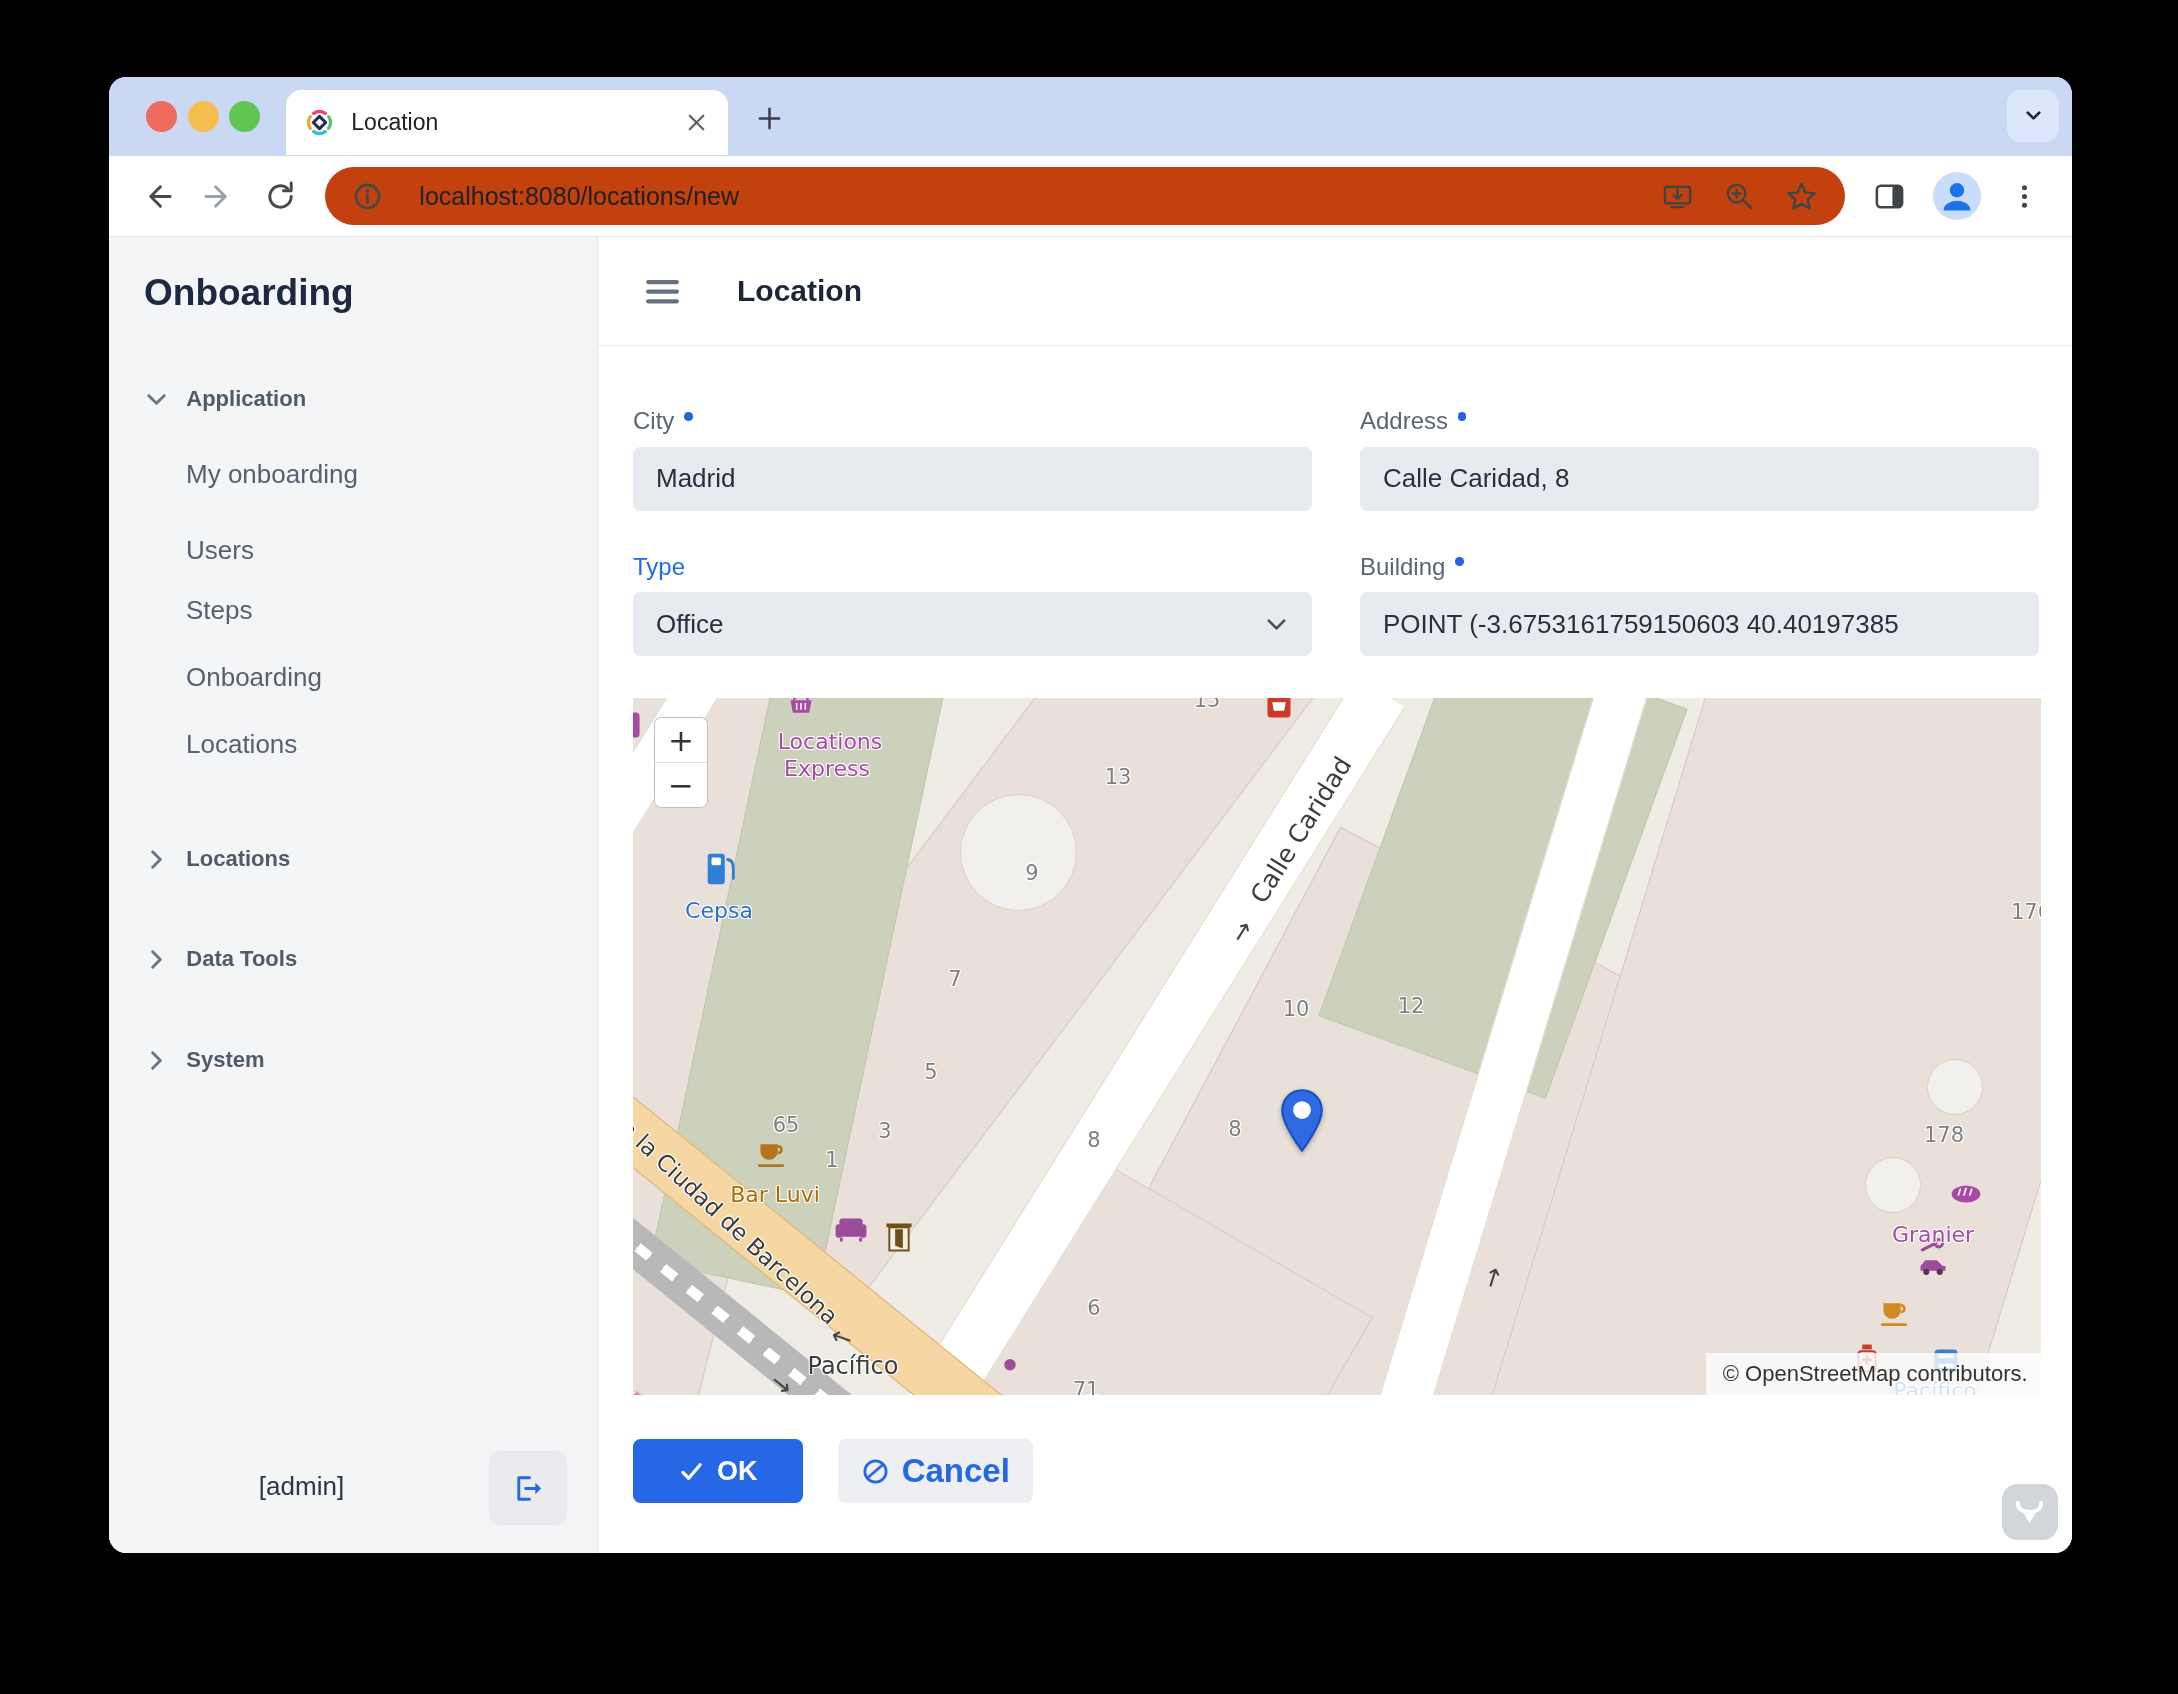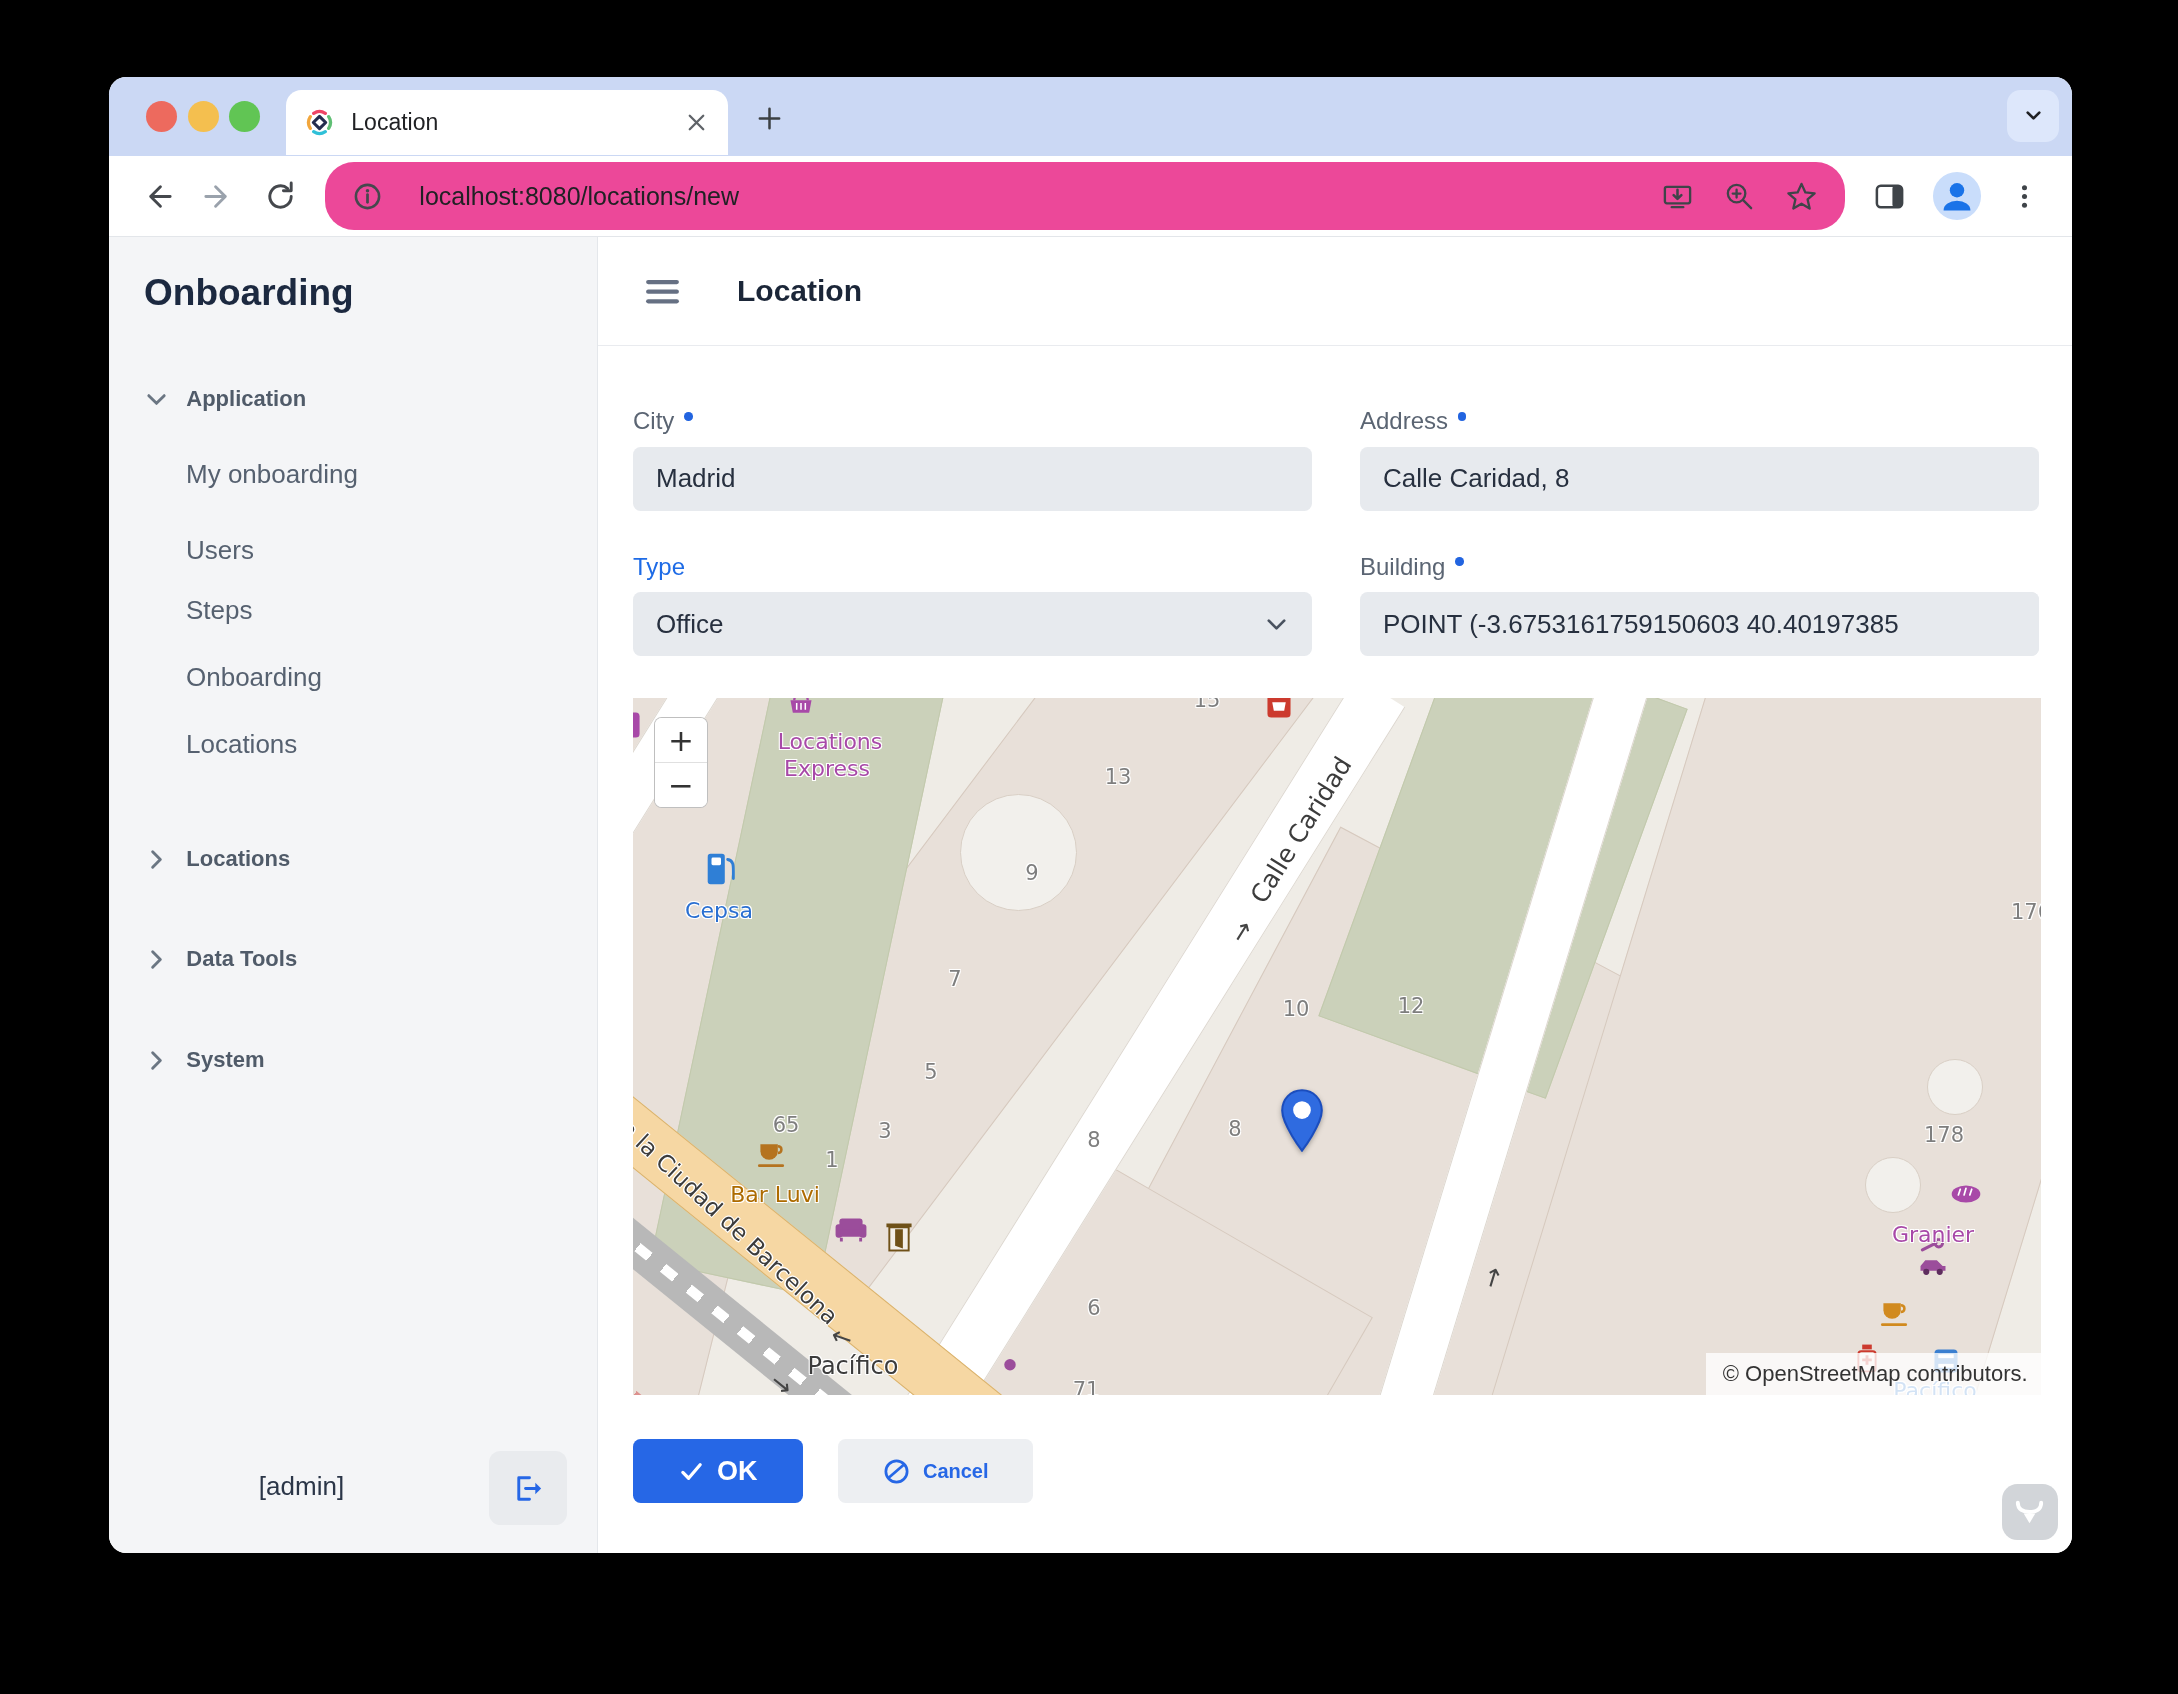--- a/index.html
+++ b/index.html
@@ -9,21 +9,21 @@
   .tabstrip{position:relative;height:79px;background:#cbd8f4;}
   .light{position:absolute;top:24px;width:31px;height:31px;border-radius:50%;}
   .tab{position:absolute;left:177px;top:13.4px;width:442px;height:65px;background:#fff;border-radius:15.4px 15.4px 0 0;display:flex;align-items:center;padding:0 19px;box-sizing:border-box;}
   .tab-title{font-size:23px;color:#202124;margin-left:17.3px;flex:1;}
   .icon-btn{display:flex;align-items:center;justify-content:center;}
   .newtab{position:absolute;left:634px;top:15.4px;width:52px;height:52px;}
   .chevbtn{position:absolute;left:1898px;top:12.5px;width:52px;height:52px;background:#dde7fb;border-radius:13.4px;}
   
   .toolbar{height:81px;background:#fff;display:flex;align-items:center;padding:0 21px;box-sizing:border-box;border-bottom:1.9px solid #e3e6ea;gap:7.7px;}
   .navicon{width:54px;height:54px;display:flex;align-items:center;justify-content:center;border-radius:50%;}
-  .urlpill{flex:1;height:68px;background:#ec4899;border-radius:29px;display:flex;align-items:center;margin:0 9.6px;padding:15px 27px;box-sizing:border-box;gap:29px;}
+  .urlpill{flex:1;height:58px;background:#c2410c;border-radius:29px;display:flex;align-items:center;margin:0 9.6px;padding:15px 27px;box-sizing:border-box;gap:29px;}
   .url{font-size:25px;color:#202124;flex:1;margin-left:7.7px;white-space:nowrap;overflow:hidden;}
   .tb-right{display:flex;align-items:center;gap:13.4px;}
   
   .appbody{display:flex;height:1316px;}
   .sidebar{position:relative;width:489px;background:#f4f5f7;border-right:1.9px solid #e4e7eb;box-sizing:border-box;flex:none;}
   .sb-title{position:absolute;left:35px;top:35px;font-size:37px;font-weight:600;color:#1c2940;}
   .sb-row{position:absolute;left:35px;height:38px;display:flex;align-items:center;gap:17.3px;cursor:pointer;}
   .sb-row .lbl{font-size:22px;font-weight:700;color:#505b69;}
   .sb-item{position:absolute;left:77px;height:38px;display:flex;align-items:center;font-size:26px;color:#566170;cursor:pointer;}
   .sb-user{position:absolute;left:58px;top:1234px;width:269px;text-align:center;font-size:26px;color:#2b3648;}
@@ -57,21 +57,21 @@
   .arrow::before{content:"→";}
   .micon{position:absolute;transform:translate(-50%,-50%);}
   .zoomctl{position:absolute;left:21px;top:19px;width:52px;background:#fff;border:1.9px solid rgba(0,0,0,.25);border-radius:7.7px;overflow:hidden;z-index:40;}
   .zoombtn{width:100%;height:44px;display:flex;align-items:center;justify-content:center;font-size:31px;color:#333;cursor:pointer;background:#fff;font-family:"DejaVu Sans",sans-serif;}
   .zoombtn + .zoombtn{border-top:1px solid #e0e0e0;}
   .attrib{position:absolute;right:0;bottom:0;height:42px;line-height:42px;background:rgba(255,255,255,.78);padding:0 13.4px 0 17.3px;font-size:22px;color:#333;z-index:41;}
   .pin{position:absolute;left:644px;top:391px;z-index:35;filter:drop-shadow(0 2.9px 2.9px rgba(0,0,0,.3));}
   
   .actions{display:flex;gap:35px;padding:44px 0 0 35px;}
   .btn-ok{width:170px;height:64px;background:#2667e6;border:none;border-radius:7.7px;color:#fff;font-size:27px;font-weight:600;display:flex;align-items:center;justify-content:center;gap:13.4px;cursor:pointer;font-family:inherit;}
-  .btn-cancel{width:195px;height:64px;background:#edeff2;border:none;border-radius:7.7px;color:#2667e6;font-size:20px;font-weight:600;display:flex;align-items:center;justify-content:center;gap:11.5px;cursor:pointer;font-family:inherit;}
+  .btn-cancel{width:195px;height:64px;background:#edeff2;border:none;border-radius:7.7px;color:#2667e6;font-size:33px;font-weight:600;display:flex;align-items:center;justify-content:center;gap:11.5px;cursor:pointer;font-family:inherit;}
   .fab{position:absolute;right:14.4px;bottom:13.4px;width:56px;height:56px;background:#d2d5d9;border-radius:15.4px;display:flex;align-items:center;justify-content:center;z-index:50;}
 </style>
 </head>
 <body>
 
 <div class="window">
 
   <div class="tabstrip">
     <div class="light" style="left:37px;background:#ed6a5e;"></div>
     <div class="light" style="left:79px;background:#f4bf4f;"></div>

